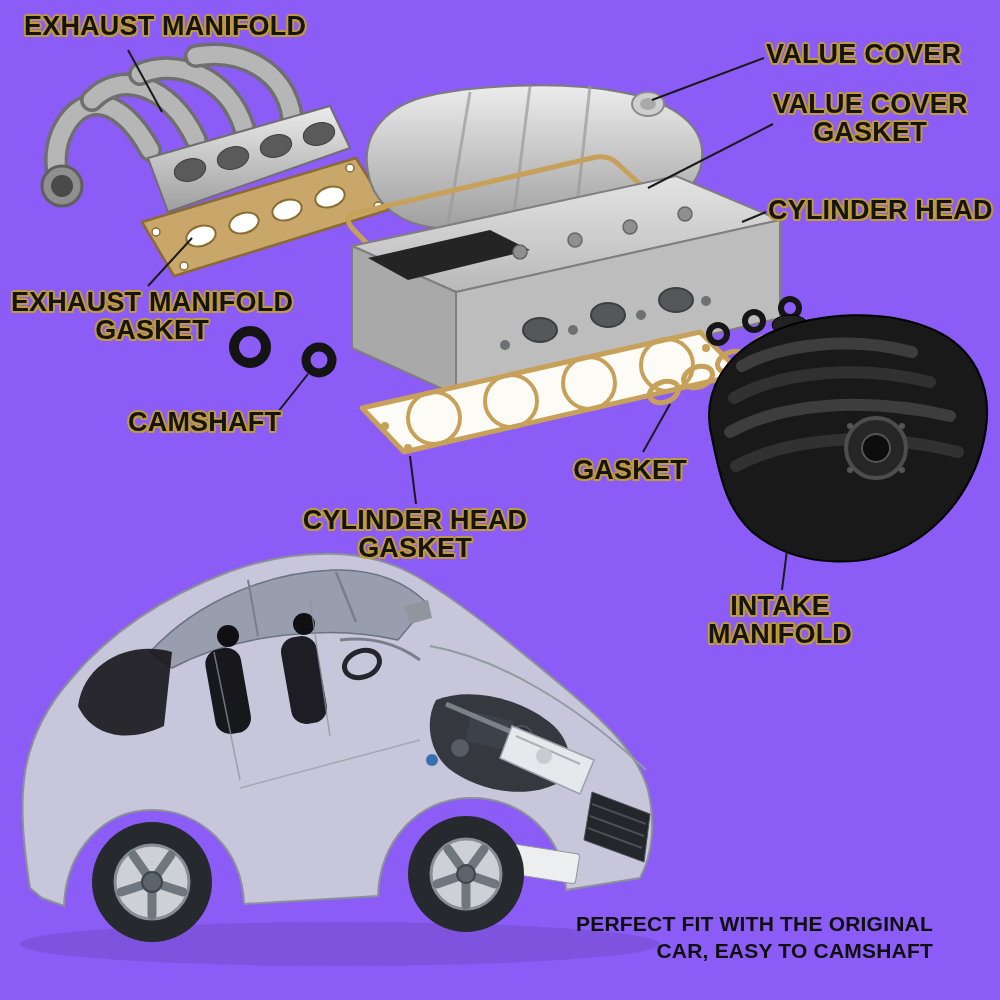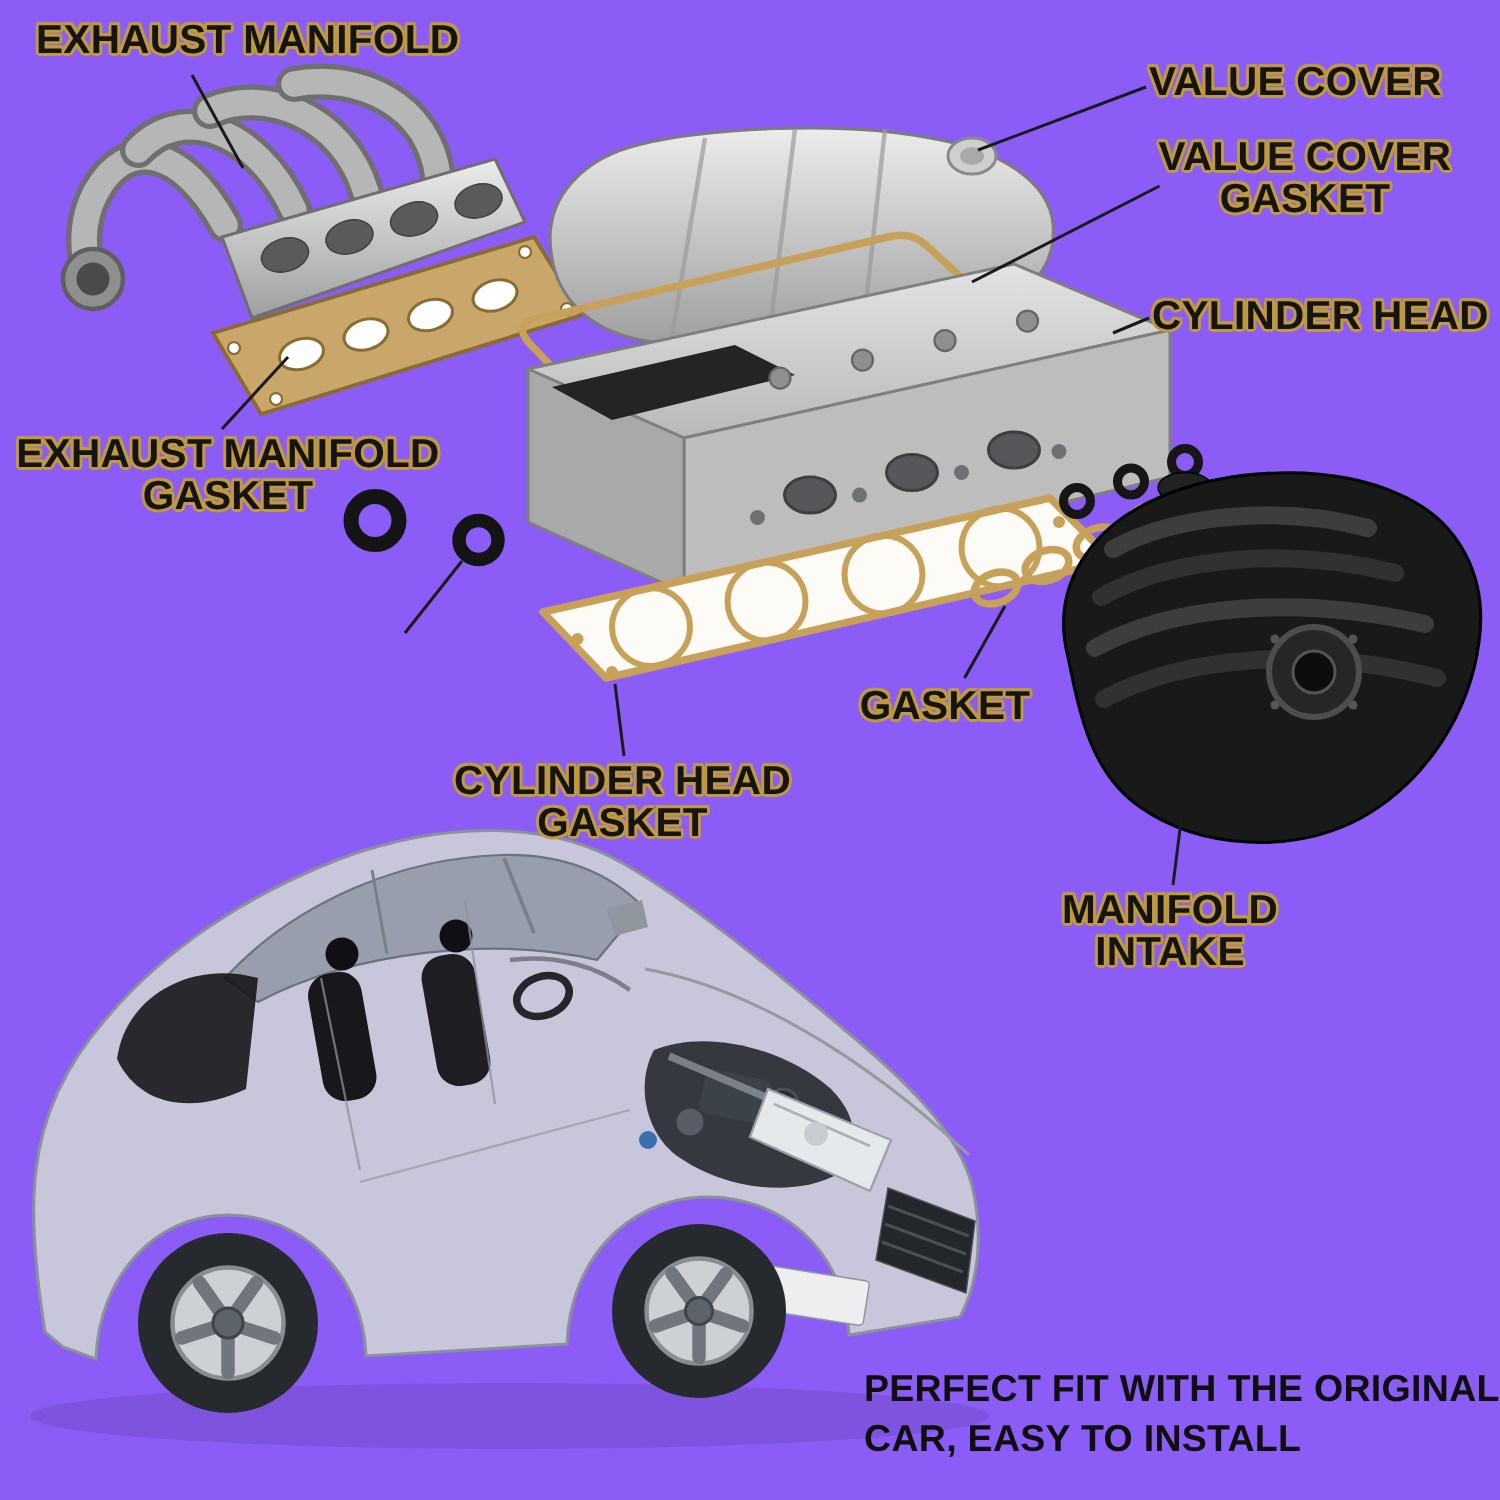--- a/index.html
+++ b/index.html
@@ -22,24 +22,25 @@
       -1.5px  1.5px 0 #bf9a3e, 1.5px  1.5px 0 #bf9a3e,
       -2px 0 0 #bf9a3e, 2px 0 0 #bf9a3e,
        0 -2px 0 #bf9a3e, 0 2px 0 #bf9a3e;
   }
   .callout.multi{text-align:center;white-space:normal;}
   .callout .line{display:block;}
   .footer-text{
     position:absolute;
     left:576px;top:910px;
     font-weight:700;
-    font-size:25px;
+    font-size:21px;
     line-height:1.3;
     color:#0f0f0f;
     letter-spacing:0.2px;
+    text-align:right;
   }
 </style>
 </head>
 <body>
 
 <div class="stage">
 
   <svg class="illustration" width="1000" height="1000" viewBox="0 0 1000 1000">
     <defs>
       <linearGradient id="metalGrad" x1="0" y1="0" x2="0" y2="1">
@@ -234,34 +235,35 @@
   </div>
 
   <div class="callout" style="left:768px;top:196px">CYLINDER HEAD</div>
 
   <div class="callout multi" style="left:6px;top:288px;width:292px">
     <span class="line">EXHAUST MANIFOLD</span>
     <span class="line">GASKET</span>
   </div>
 
   <div class="callout multi" style="left:128px;top:408px;width:152px">
+    <span class="line">CAMSHAFT</span>
   </div>
 
   <div class="callout multi" style="left:292px;top:506px;width:246px">
     <span class="line">CYLINDER HEAD</span>
     <span class="line">GASKET</span>
   </div>
 
   <div class="callout multi" style="left:498px;top:456px;width:264px">
     <span class="line">GASKET</span>
   </div>
 
   <div class="callout multi" style="left:692px;top:592px;width:176px">
+    <span class="line">INTAKE</span>
     <span class="line">MANIFOLD</span>
-    <span class="line">INTAKE</span>
   </div>
 
   <div class="footer-text">
     <div>PERFECT FIT WITH THE ORIGINAL</div>
-    <div>CAR, EASY TO INSTALL</div>
+    <div>CAR, EASY TO CAMSHAFT</div>
   </div>
 
 </div>
 
 </body></html>

